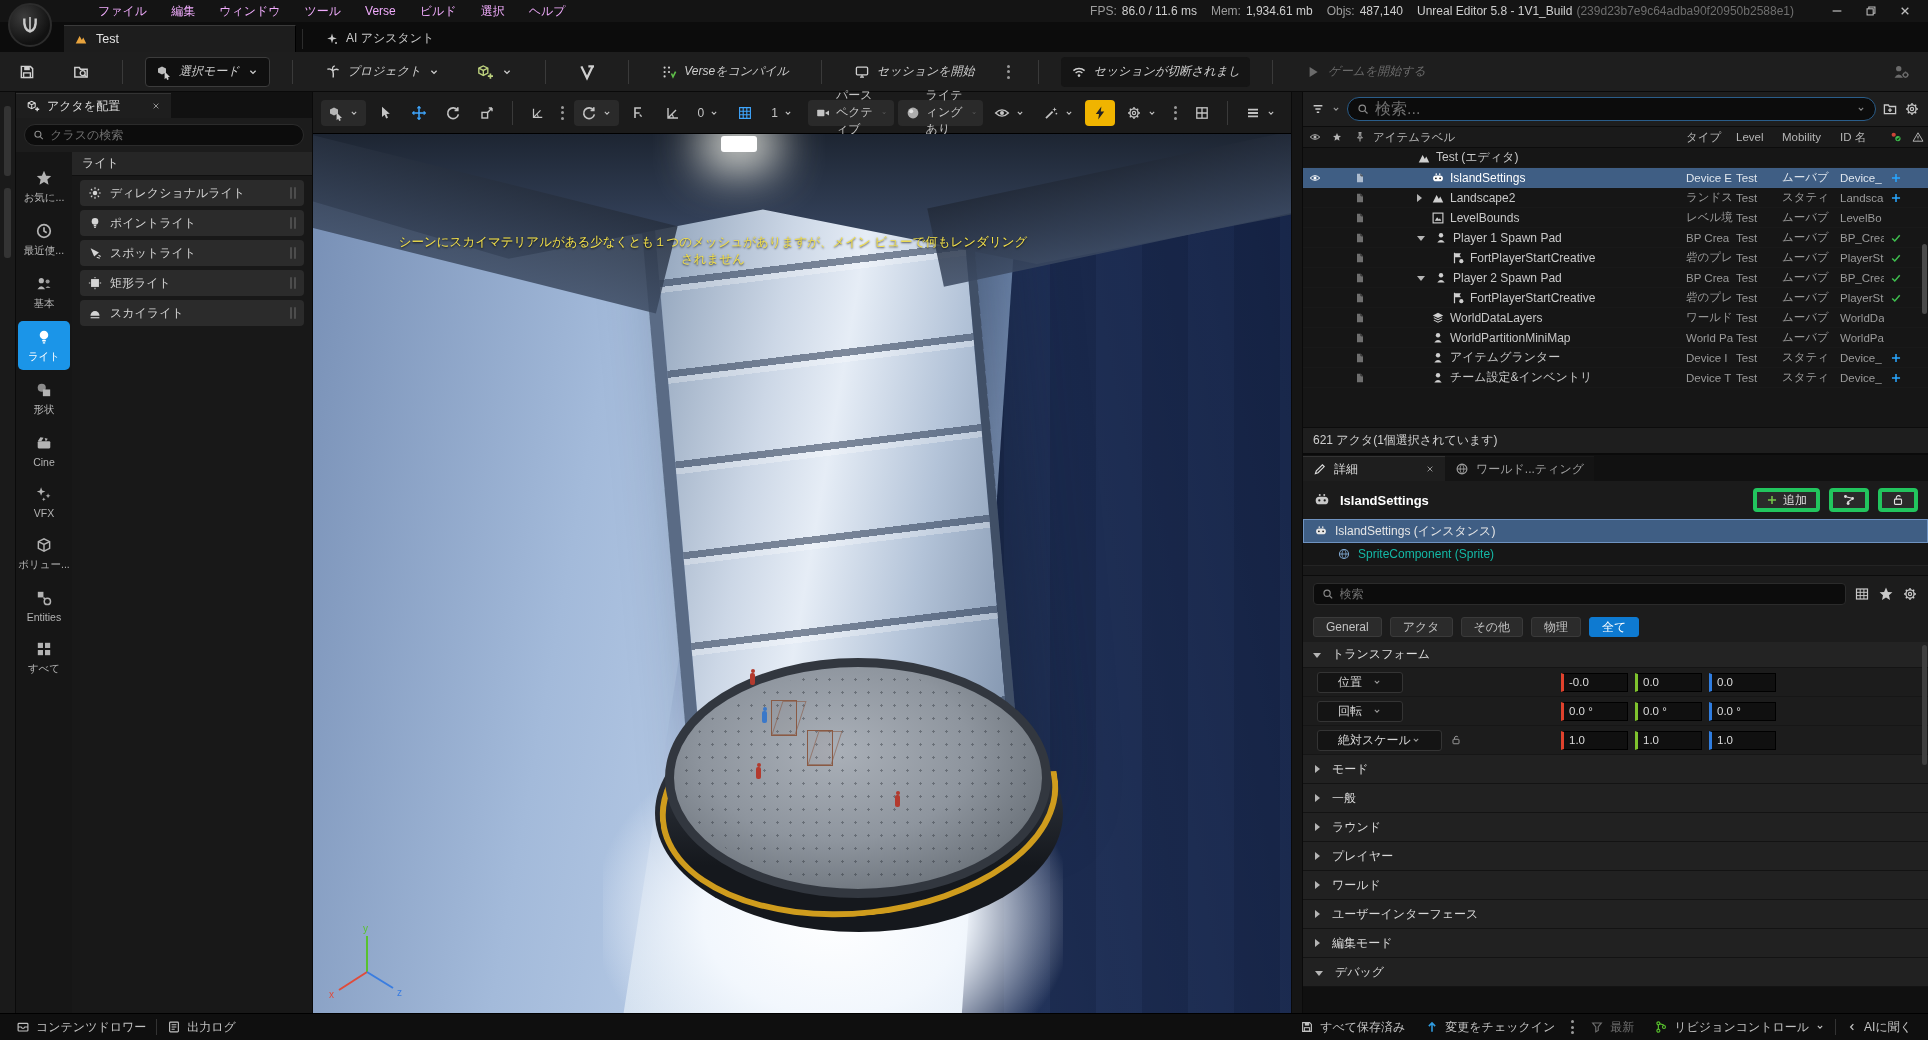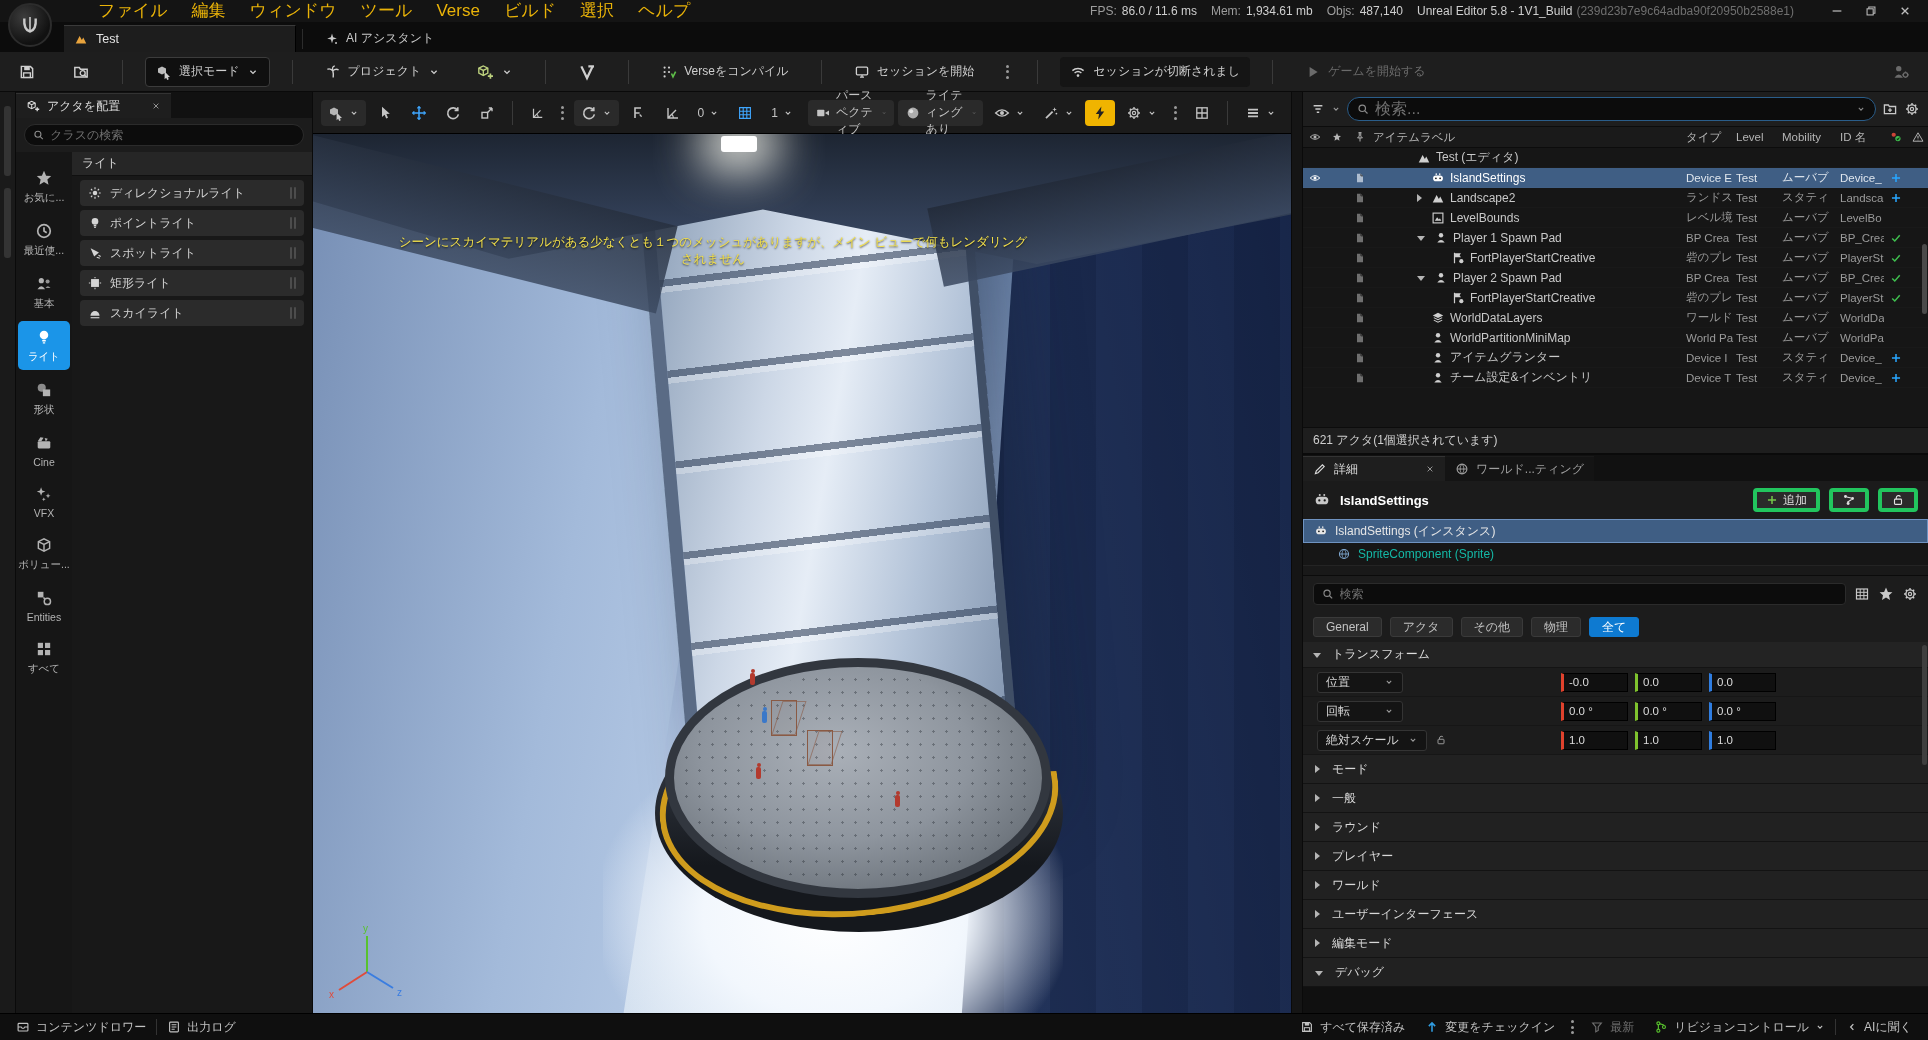--- a/index.html
+++ b/index.html
@@ -6,34 +6,34 @@
   html,body { width:1928px; height:1040px; overflow:hidden; background:#0f0f0f;
     font-family:"Liberation Sans","DejaVu Sans",sans-serif; font-size:12px; color:#c8c8c8; }
   .ic { width:16px; height:16px; flex:none; display:block; }
   .ic14 { width:14px; height:14px; } .ic12 { width:12px; height:12px; } .ic10 { width:10px; height:10px; } .ic18{width:18px;height:18px;}
   .row { display:flex; align-items:flex-start; }
   
   .titlebar { height:22px; background:#141414; display:flex; align-items:center; padding-left:86px; position:relative; z-index:30; }
   .ue-logo { position:absolute; left:8px; top:3px; width:44px; height:44px; border-radius:50%;
     background:radial-gradient(circle at 35% 30%, #3c3c3c, #111 70%); border:2px solid #2c2c2c; z-index:40;
     display:flex; align-items:center; justify-content:center; }
-  .menu-item { padding:0 12px; height:22px; line-height:22px; color:#eab308; font-size:17px; cursor:default; }
+  .menu-item { padding:0 12px; height:22px; line-height:22px; color:#f0abfc; font-size:12px; cursor:default; }
   .tb-right { margin-left:auto; display:flex; align-items:center; padding-right:6px; color:#9d9d9d; }
   .stat { display:flex; gap:5px; align-items:baseline; margin-right:14px; }
   .stat .v { color:#cfcfcf; }
   .app-title { color:#cfcfcf; margin-right:4px; }
   .app-hash { color:#6f6f6f; margin-right:26px; }
   .winbtn { width:34px; height:20px; display:flex; align-items:center; justify-content:center; color:#bdbdbd; }
   
   .tabstrip { height:30px; background:#0c0c0c; display:flex; align-items:flex-end; padding-left:64px; position:relative; z-index:20;}
   .level-tab { width:232px; height:27px; background:#1d1d1d; border-top:1px solid #3a3a3a; border-right:1px solid #000;
     display:flex; align-items:center; gap:8px; padding:0 10px; color:#e3e3e3; font-size:12.5px; }
   .ai-btn { display:flex; align-items:center; gap:7px; height:27px; padding:0 16px; color:#c9c9c9; }
   
-  .toolbar { height:40px; background:#1e1e1e; border-bottom:1px solid #0a0a0a; display:flex; align-items:center; padding:0 8px; gap:16px; }
+  .toolbar { height:40px; background:#1e1e1e; border-bottom:1px solid #0a0a0a; display:flex; align-items:center; padding:0 8px; gap:16px;font-style:italic; }
   .tbtn { display:flex; align-items:center; gap:7px; padding:0 10px; height:30px; border-radius:4px; color:#cfcfcf; cursor:default; }
   .tsep { width:1px; height:24px; background:#3a3a3a; margin:0 6px; }
   .mode-pill { background:#101010; border:1px solid #3c3c3c; }
   .inset-pill { background:#151515; border-radius:4px; }
   .disabled { color:#6b6b6b; }
   .kebab { display:flex; flex-direction:column; gap:2.5px; padding:0 6px; }
   .kebab i { width:3px; height:3px; border-radius:50%; background:#9a9a9a; }
   
   .main { display:flex; height:921px; }
   .edge { width:16px; background:#1a1a1a; border-right:1px solid #0a0a0a; position:relative; }
@@ -130,21 +130,21 @@
   .inst-row { height:24px; display:flex; align-items:center; gap:7px; padding:0 10px; color:#e6e6e6; }
   .inst-row.sel { background:var(--sel,#3f5e84); border:1px solid #6f93c1; }
   .inst-row.child { padding-left:34px; height:22px; color:#14b8a6; }
   .inst-partial { height:10px; overflow:hidden; border-top:1px solid #2a2a2a; background:#1b1b1b; opacity:.7; }
   .dt-searchrow { height:36px; display:flex; align-items:center; gap:8px; padding:0 10px; background:#1c1c1c; }
   .chips { height:30px; display:flex; align-items:center; gap:8px; padding:0 10px; background:#1c1c1c; }
   .chip { height:20px; padding:0 12px; display:flex; align-items:center; border-radius:3px; background:#2b2b2b; border:1px solid #3a3a3a; color:#c2c2c2; }
   .chip.sel { background:var(--chip,#0e7ad1); border-color:var(--chip,#0e7ad1); color:#fff; }
   .sec-head { height:26px; background:#232323; border-bottom:1px solid #141414; display:flex; align-items:center; gap:7px; padding:0 10px; color:#dedede; font-size:12px; }
   .tf-row { height:29px; display:flex; align-items:center; padding:0 0 0 14px; background:#1c1c1c; border-bottom:1px solid #161616; position:relative; }
-  .tf-label { height:21px; min-width:86px; display:flex; align-items:center; padding:0 8px; background:#141414; border:1px solid #343434; border-radius:3px; color:#d6d6d6; }
+  .tf-label { height:21px; min-width:86px; display:flex; align-items:center; padding:0 20px; background:#141414; border:1px solid #343434; border-radius:3px; color:#d6d6d6; }
   .tvals { position:absolute; left:258px; display:flex; gap:7px; }
   .vbox { width:67px; height:19px; background:#101010; border:1px solid #000; border-left:3px solid #888; display:flex; align-items:center; padding:0 5px; color:#dcdcdc; font-size:11.5px; }
   .vx { border-left-color:var(--ax,#e0422d);} .vy { border-left-color:var(--ay,#7fc32e);} .vz { border-left-color:var(--az,#2f7de0);}
   .dsec { height:29px; background:#212121; border-bottom:1px solid #131313; display:flex; align-items:center; gap:8px; padding:0 12px; color:#d8d8d8; }
   .dt-scroll { position:absolute; right:1px; top:190px; width:5px; height:120px; border-radius:3px; background:#3f3f3f; }
   .dt-fill { flex:1; background:#101010; }
   
   .statusbar { height:27px; background:#0f0f0f; border-top:1px solid #000; display:flex; align-items:center; padding:0 6px; color:#c2c2c2; }
   .sb-item { display:flex; align-items:center; gap:6px; padding:0 10px; height:27px; }
   .sb-sep { width:1px; height:16px; background:#333; }

